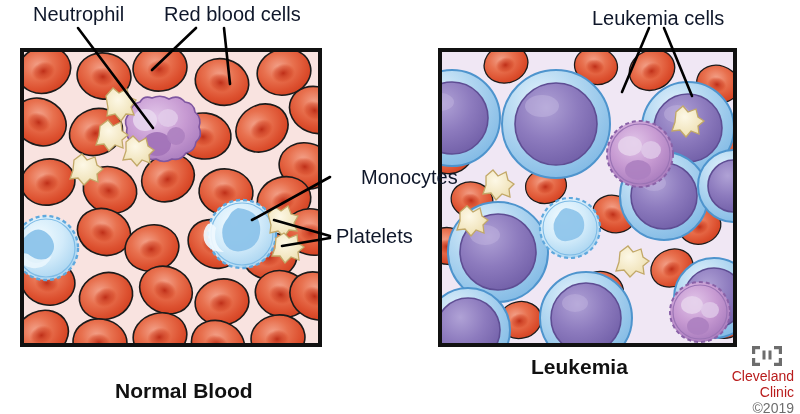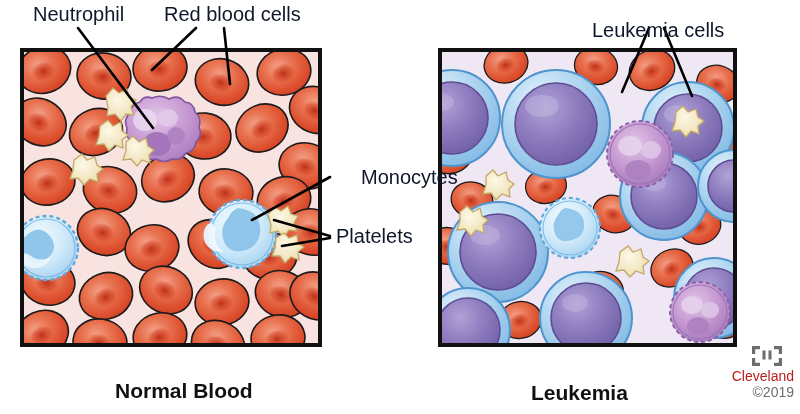--- a/index.html
+++ b/index.html
@@ -344,41 +344,42 @@
     <line x1="330" y1="236" x2="274" y2="220"></line>
     <line x1="330" y1="238" x2="282" y2="246"></line>
   </g>
 </svg>
 </div>
 
 <div class="label-text" style="left:33px; top:4px;">Neutrophil</div>
 
 <div class="label-text" style="left:164px; top:4px;">Red blood cells</div>
 
-<div class="label-text" style="left:592px; top:20px;">Leukemia cells</div>
+<div class="label-text" style="left:592px; top:8px;">Leukemia cells</div>
 
 <div class="label-text" style="left:336px; top:167px;margin-left:25px;">Monocytes</div>
 
 <div class="label-text" style="left:336px; top:226px;">Platelets</div>
 
 <div class="panel-caption" style="left:115px; top:356px;margin-top:24px;">Normal Blood</div>
 
-<div class="panel-caption" style="left:531px; top:356px;margin-top:26px;">Leukemia</div>
+<div class="panel-caption" style="left:531px; top:356px;">Leukemia</div>
 
 <div id="logo-block">
   <svg id="logo-mark" viewBox="0 0 96 24" xmlns="http://www.w3.org/2000/svg">
     <g fill="#6d6d6d">
 
       <path d="M52 2 h8 v3.2 h-4.8 v4.8 h-3.2 z"></path>
 
       <path d="M74 2 h8 v8 h-3.2 v-4.8 h-4.8 z"></path>
 
       <path d="M52 14 h3.2 v4.8 h4.8 v3.2 h-8 z"></path>
 
       <path d="M78.8 14 h3.2 v8 h-8 v-3.2 h4.8 z"></path>
 
       <rect x="62.5" y="6.5" width="3" height="9"></rect>
       <rect x="68.5" y="6.5" width="3" height="9"></rect>
     </g>
   </svg>
   <span class="logo-line">Cleveland</span>
+  <span class="logo-line">Clinic</span>
   <span class="logo-copy">©2019</span>
 </div>
 
 </body></html>

